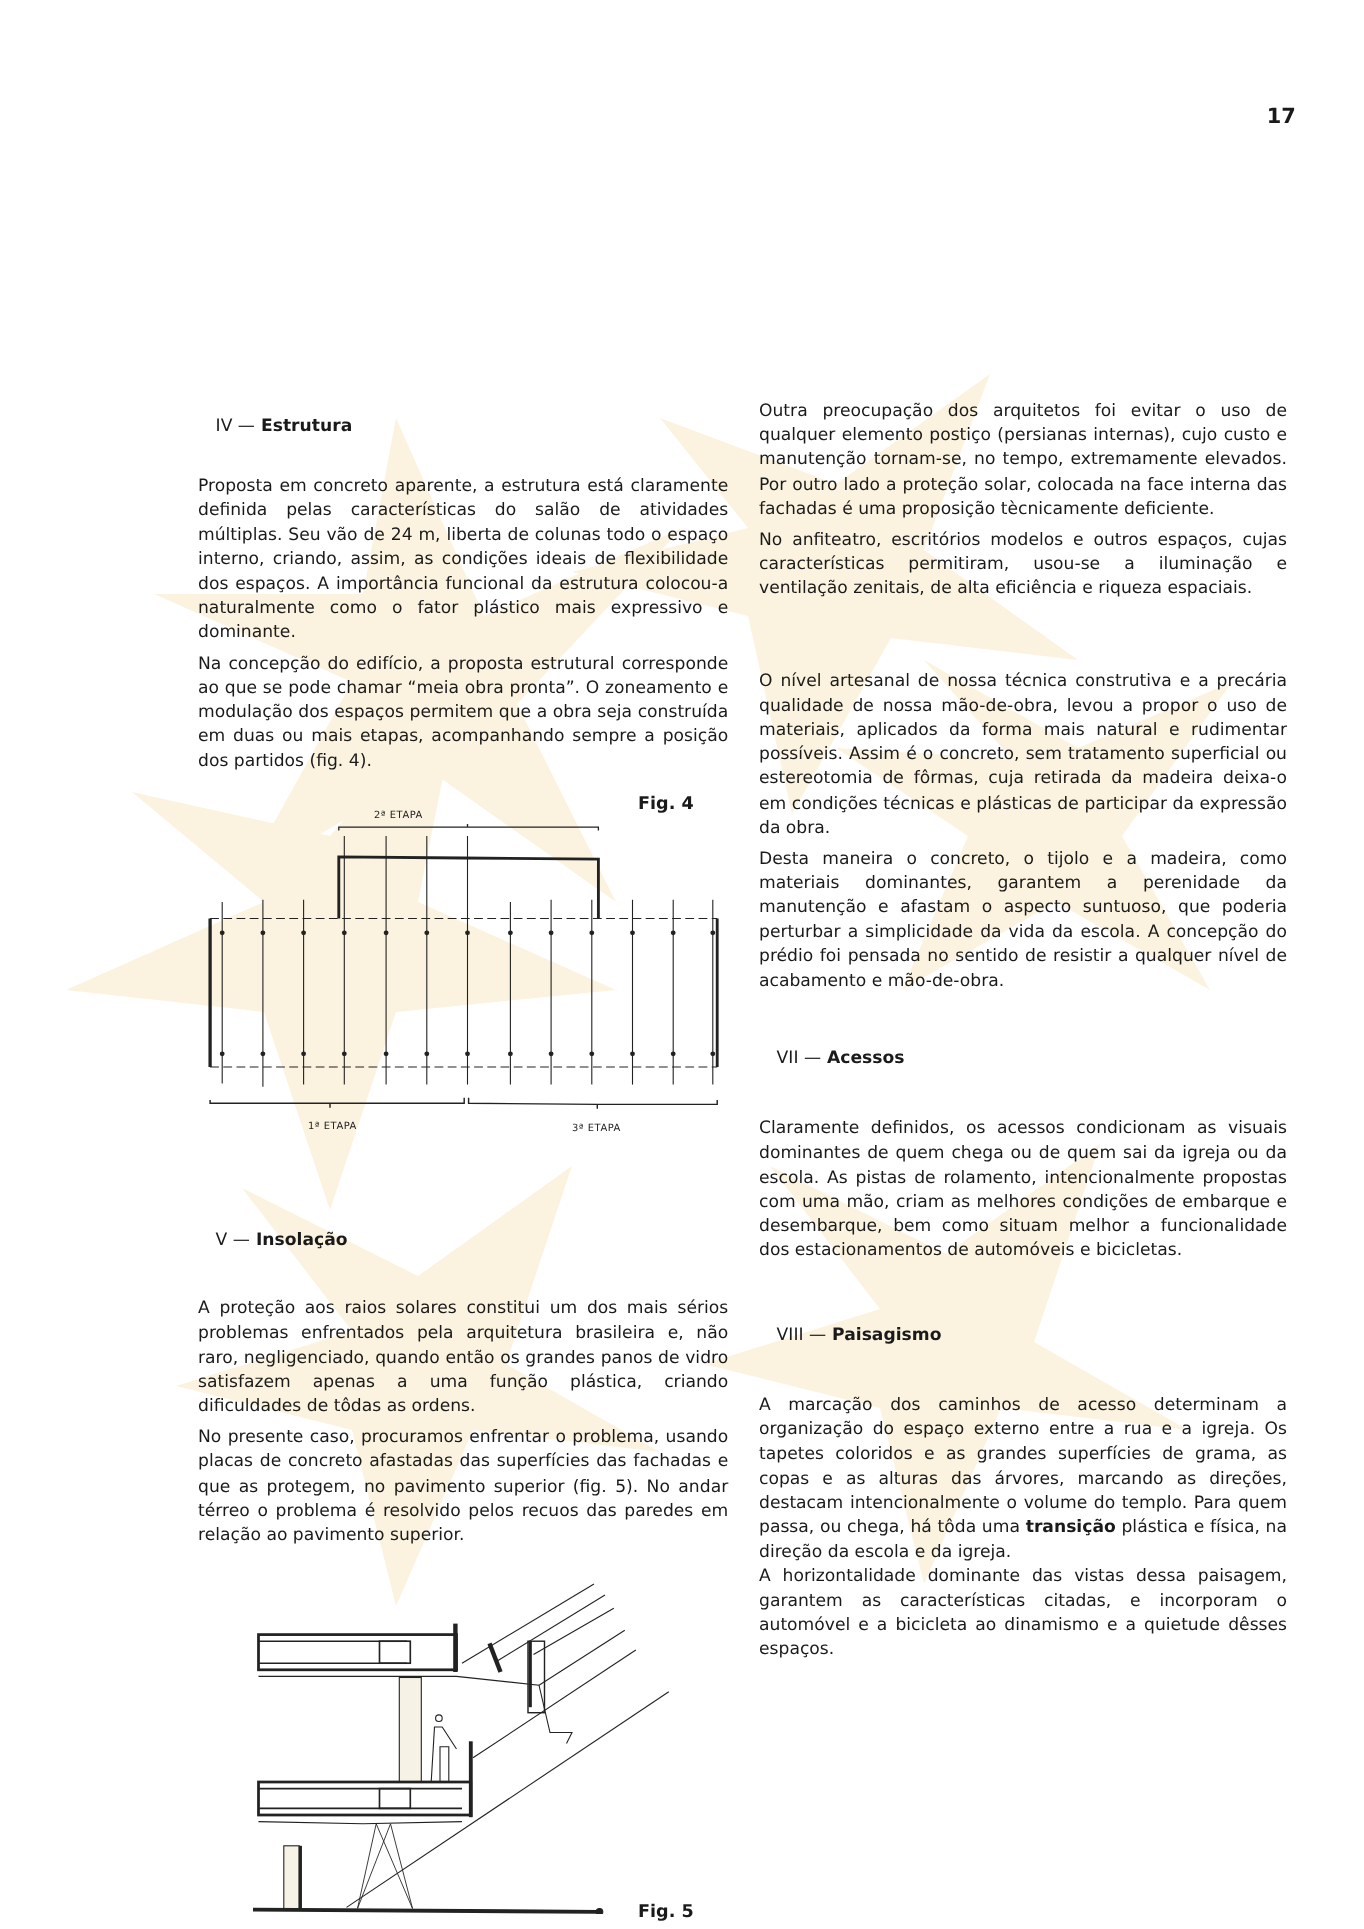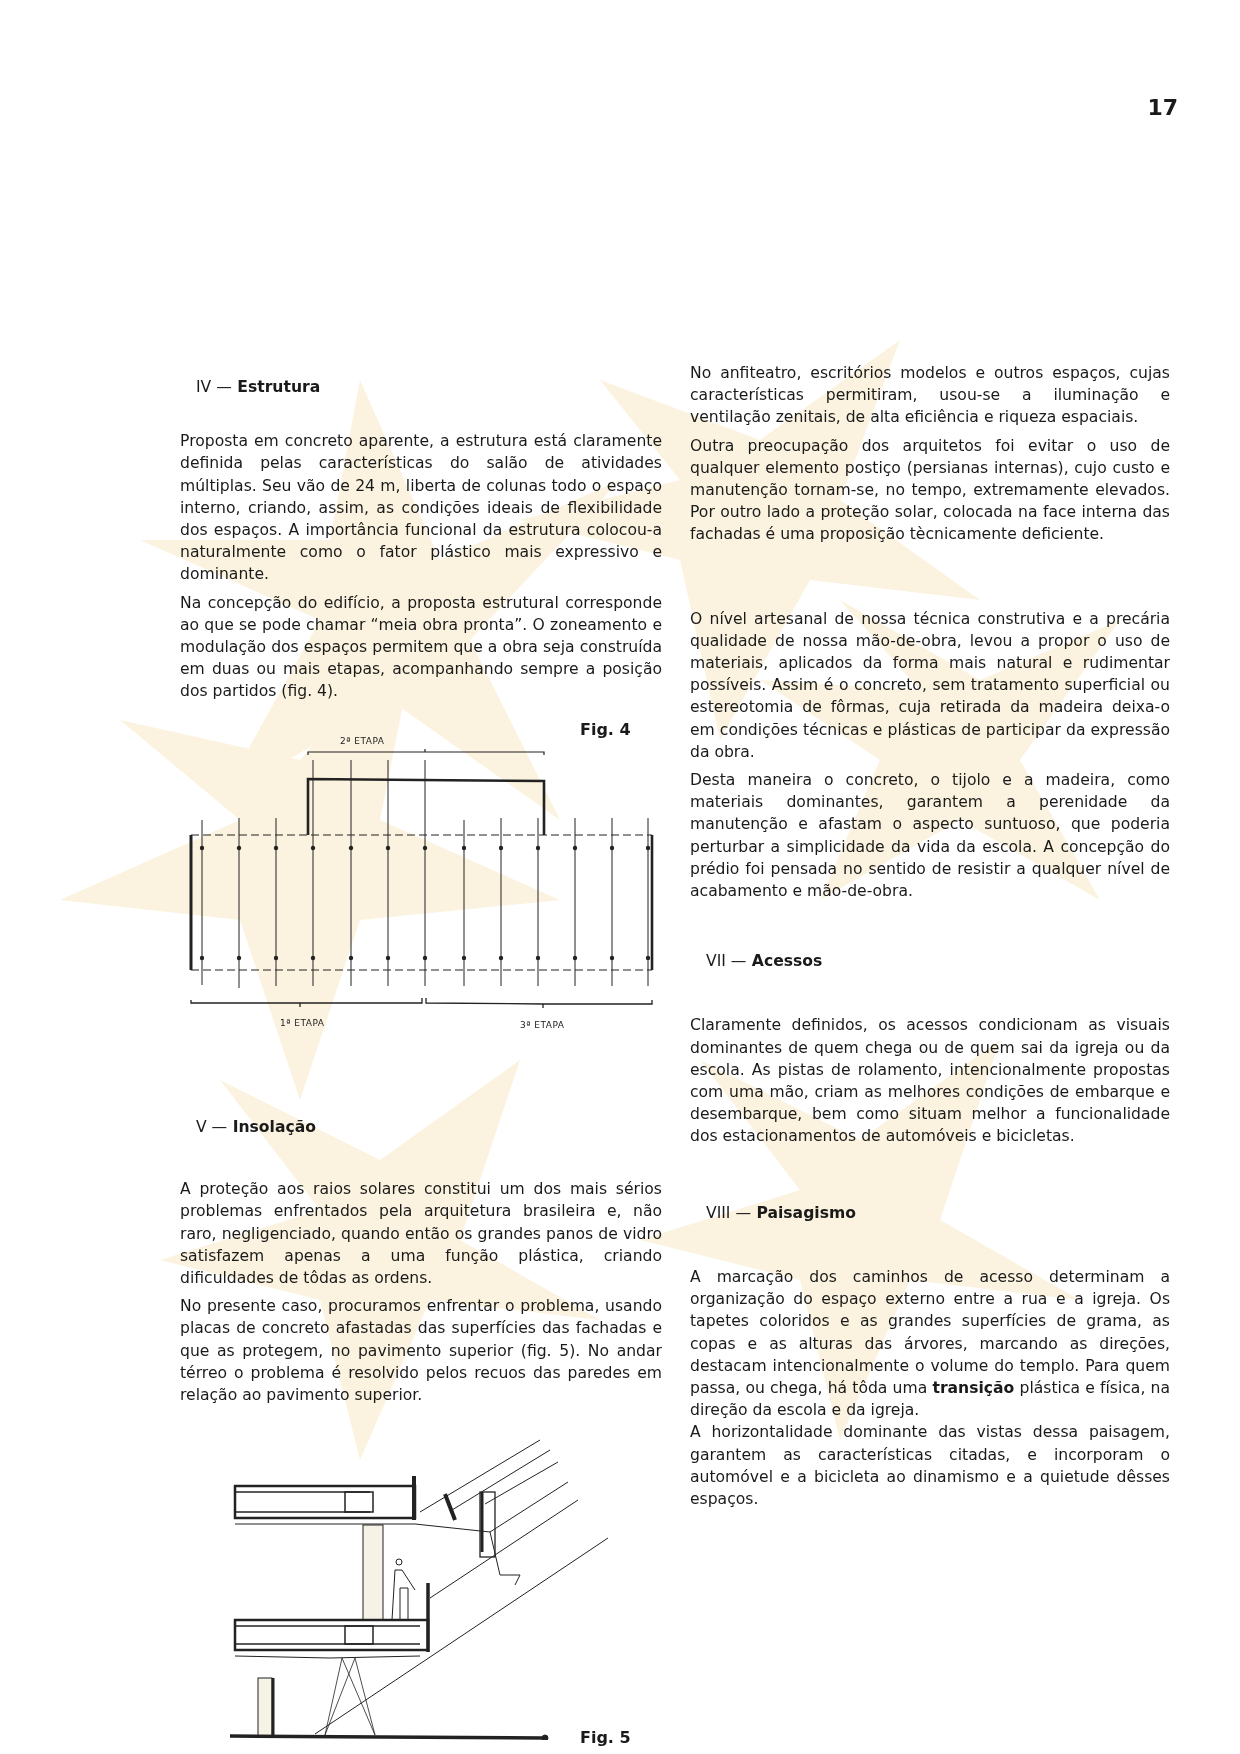--- a/index.html
+++ b/index.html
@@ -2,21 +2,21 @@
 <html><head>
 <meta charset="utf-8">
 <style>
   html, body { margin:0; padding:0; }
   body {
     width:1240px; height:1754px; position:relative; overflow:hidden;
     background:#ffffff; color:#1a1a1a;
     font-family:"DejaVu Sans", sans-serif;
   }
   .watermark { position:absolute; left:0; top:0; width:1240px; height:1754px; z-index:0; }
-  .page-number { position:absolute; right:62px; top:95px; font-weight:bold; font-size:22px; z-index:2; }
+  .page-number { position:absolute; right:62px; top:95px; font-weight:bold; font-size:19px; z-index:2; }
   .col { position:absolute; z-index:2; font-size:15.6px; line-height:22.2px; }
   .col-left { left:180px; top:360px; width:482px; }
   .col-right { left:690px; top:362px; width:480px; }
   .heading { font-size:15.6px; margin:16px; }
   .heading .num { font-weight:normal; }
   .heading .title { font-weight:bold; }
   p { margin:0 0 6px 0; text-align:justify; }
   .b { font-weight:bold; }
   .fig-label { position:absolute; font-weight:bold; font-size:16px; z-index:2; }
   svg.fig { position:absolute; z-index:2; }
@@ -169,22 +169,22 @@
       <line x1="328" y1="42" x2="255" y2="84"></line>
       <line x1="338" y1="62" x2="260" y2="112"></line>
       <line x1="348" y1="80" x2="200" y2="178"></line>
       <line x1="378" y1="118" x2="85" y2="314"></line>
     </g>
   </g>
 </svg>
 <div class="fig-label" style="left:580px; top:1728px;text-align:right;">Fig. 5</div>
 
 <div class="col col-right">
+  <p>Outra preocupação dos arquitetos foi evitar o uso de qualquer elemento postiço (persianas internas), cujo custo e manutenção tornam-se, no tempo, extremamente elevados. Por outro lado a proteção solar, colocada na face interna das fachadas é uma proposição tècnicamente deficiente.</p>
   <p>No anfiteatro, escritórios modelos e outros espaços, cujas características permitiram, usou-se a iluminação e ventilação zenitais, de alta eficiência e riqueza espaciais.</p>
-  <p>Outra preocupação dos arquitetos foi evitar o uso de qualquer elemento postiço (persianas internas), cujo custo e manutenção tornam-se, no tempo, extremamente elevados. Por outro lado a proteção solar, colocada na face interna das fachadas é uma proposição tècnicamente deficiente.</p>
   <div style="height:30px"></div>
   <div style="height:26px"></div>
   <p>O nível artesanal de nossa técnica construtiva e a precária qualidade de nossa mão-de-obra, levou a propor o uso de materiais, aplicados da forma mais natural e rudimentar possíveis. Assim é o concreto, sem tratamento superficial ou estereotomia de fôrmas, cuja retirada da madeira deixa-o em condições técnicas e plásticas de participar da expressão da obra.</p>
   <p>Desta maneira o concreto, o tijolo e a madeira, como materiais dominantes, garantem a perenidade da manutenção e afastam o aspecto suntuoso, que poderia perturbar a simplicidade da vida da escola. A concepção do prédio foi pensada no sentido de resistir a qualquer nível de acabamento e mão-de-obra.</p>
   <div style="height:26px"></div>
   <h3 class="heading">
     <span class="num">VII —</span>
     <span class="title">Acessos</span>
   </h3>
   <div style="height:26px"></div>

